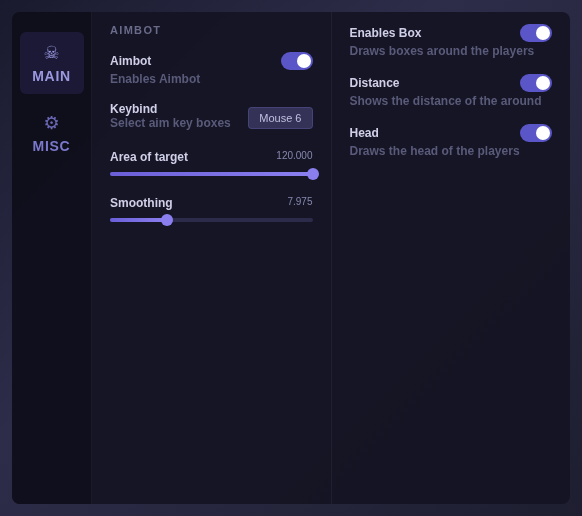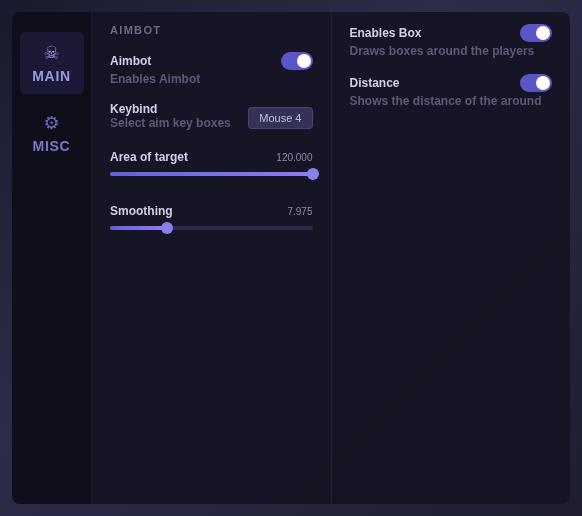--- a/index.html
+++ b/index.html
@@ -179,21 +179,21 @@
       cursor: pointer;
     }
 
     
     .slider-row {
       margin-bottom: 4px;
     }
 
     .slider-header {
       display: flex;
-      align-items: center;
+      align-items: flex-start;
       justify-content: space-between;
       margin-bottom: 8px;
     }
 
     .slider-track {
       width: 100%;
       height: 4px;
       background: rgba(80, 78, 130, 0.4);
       border-radius: 2px;
       position: relative;
@@ -249,35 +249,35 @@
           <div class="toggle"></div>
         </div>
         <div class="setting-description">Enables Aimbot</div>
       </div>
 
       <div class="keybind-row">
         <div class="keybind-info">
           <div class="setting-name">Keybind</div>
           <div class="setting-description">Select aim key boxes</div>
         </div>
-        <div class="keybind-badge">Mouse 4</div>
+        <div class="keybind-badge">Mouse 6</div>
       </div>
 
       <div class="slider-row">
         <div class="slider-header">
           <span class="setting-name">Area of target</span>
           <span class="setting-value">120.000</span>
         </div>
         <div class="slider-track">
           <div class="slider-fill" style="width:100%"></div>
           <div class="slider-thumb" style="left:100%"></div>
         </div>
       </div>
 
-      <div class="slider-row" style="margin-top:28px">
+      <div class="slider-row" style="margin-top:20px">
         <div class="slider-header">
           <span class="setting-name">Smoothing</span>
           <span class="setting-value">7.975</span>
         </div>
         <div class="slider-track">
           <div class="slider-fill" style="width:28%"></div>
           <div class="slider-thumb" style="left:28%"></div>
         </div>
       </div>
 
@@ -297,18 +297,25 @@
       </div>
 
       <div class="setting-row">
         <div class="setting-header">
           <span class="setting-name">Distance</span>
           <div class="toggle"></div>
         </div>
         <div class="setting-description">Shows the distance of the around</div>
       </div>
 
+      <div class="setting-row">
+        <div class="setting-header">
+          <span class="setting-name">Head</span>
+          <div class="toggle"></div>
+        </div>
+        <div class="setting-description">Draws the head of the players</div>
+      </div>
 
     </div>
 
   </div>
 
 </div>
 
 </body></html>

